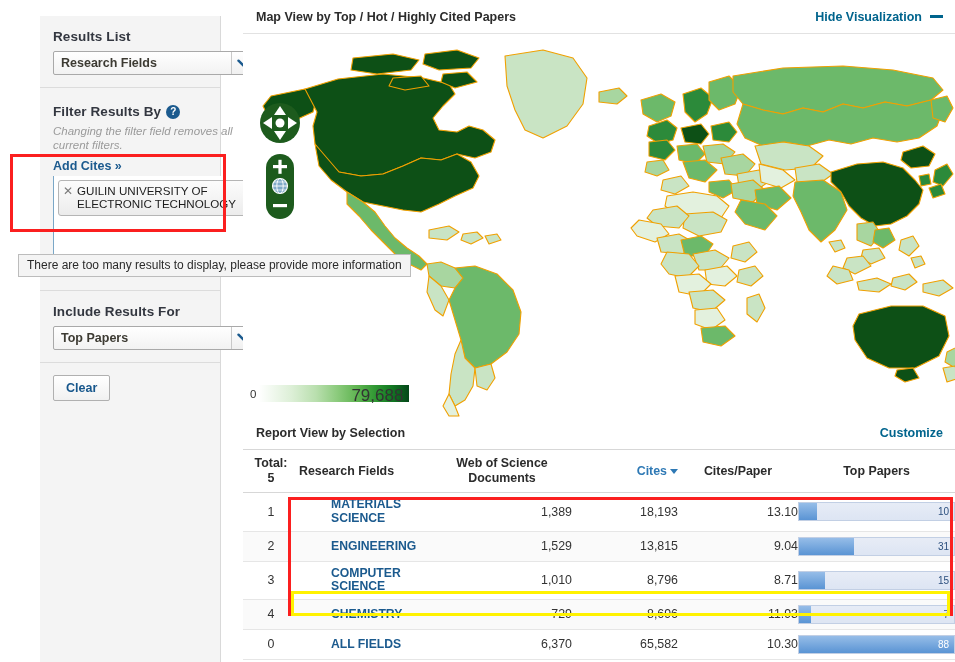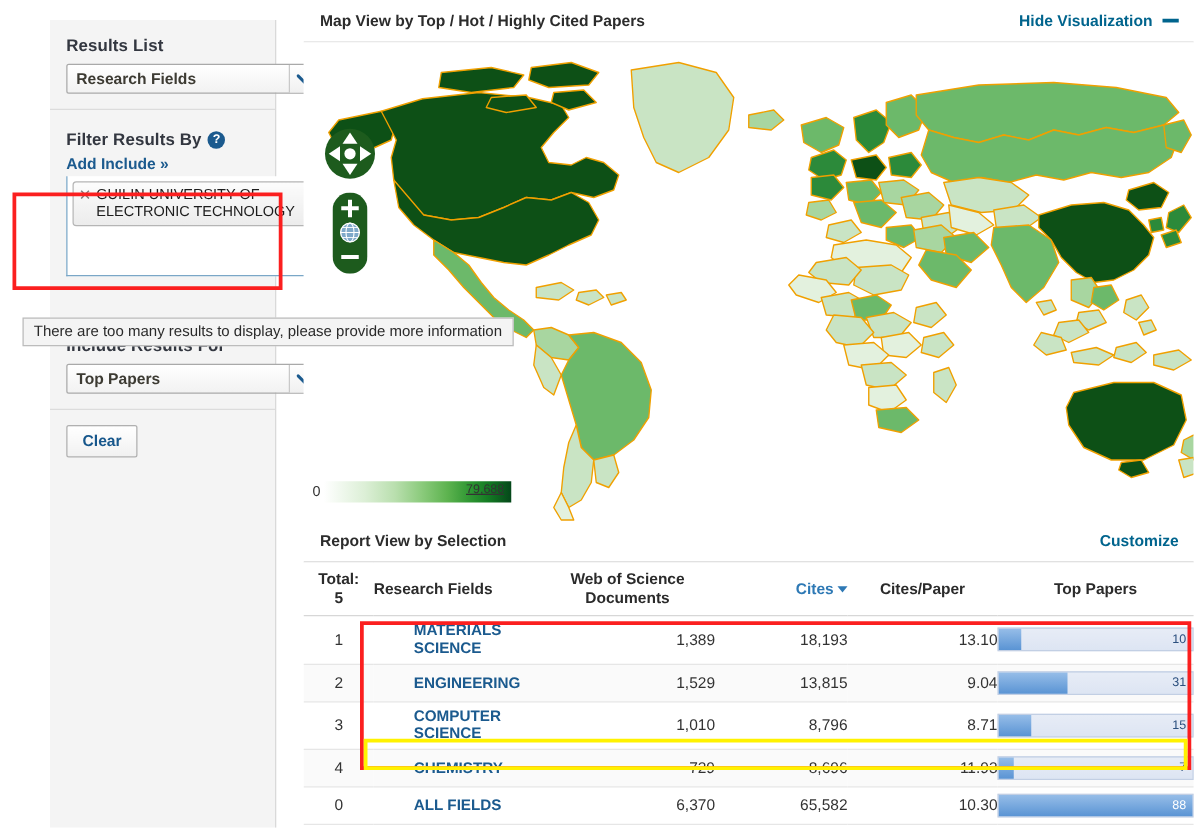--- a/index.html
+++ b/index.html
@@ -126,21 +126,21 @@
   .legend { position: absolute; left: 7px; bottom: 17px; z-index: 12;
             display: flex; align-items: center; gap: 3px; }
   .legend-min { font-size: 11.5px; color: #333; }
   .legend-bar {
     position: relative; width: 150px; height: 17px;
     background: linear-gradient(to right,#ffffff 0%, #f2f9f0 8%, #dcefd6 22%,
       #b9dfae 38%, #8ccb7d 52%, #5db34f 66%, #2e9632 78%, #137a23 88%, #05471a 100%);
   }
   .legend-max {
     position: absolute; right: 6px; top: 1px;
-    font-size: 10px; color: #333; text-decoration: underline;
+    font-size: 17px; color: #333;
   }
 
   
   #report { position: absolute; left: 243px; top: 416px; width: 712px; }
   #report .panel-head { border-bottom: 1px solid #d7d7d7; }
   table.report { width: 712px; border-collapse: collapse; table-layout: fixed; }
   table.report th {
     font-size: 12.4px; font-weight: bold; color: #2b2b2b;
     padding: 6px 0 7px 0; vertical-align: middle;
     border-bottom: 1px solid #d7d7d7; background: #fff;
@@ -223,21 +223,22 @@
       </div>
     </div>
 
     <div class="sb-divider"></div>
 
     <div class="sb-pane" style="padding-top:12px;padding-bottom:0;">
       <div class="filter-head">
         <div class="sb-title">Filter Results By</div>
         <span class="help-badge">?</span>
       </div>
-      <a class="add-filter-link">Add Include »</a>
+      <div class="filter-note">Changing the filter field removes all current filters.</div>
+      <a class="add-filter-link">Add Cites »</a>
       <div class="filter-box">
         <div class="filter-chip">
           <span class="chip-x">✕</span>
           <span class="chip-label">GUILIN UNIVERSITY OF ELECTRONIC TECHNOLOGY</span>
         </div>
         <div class="filter-empty-row"></div>
       </div>
     </div>
 
     <div class="sb-divider" style="margin-top:34px;"></div>

